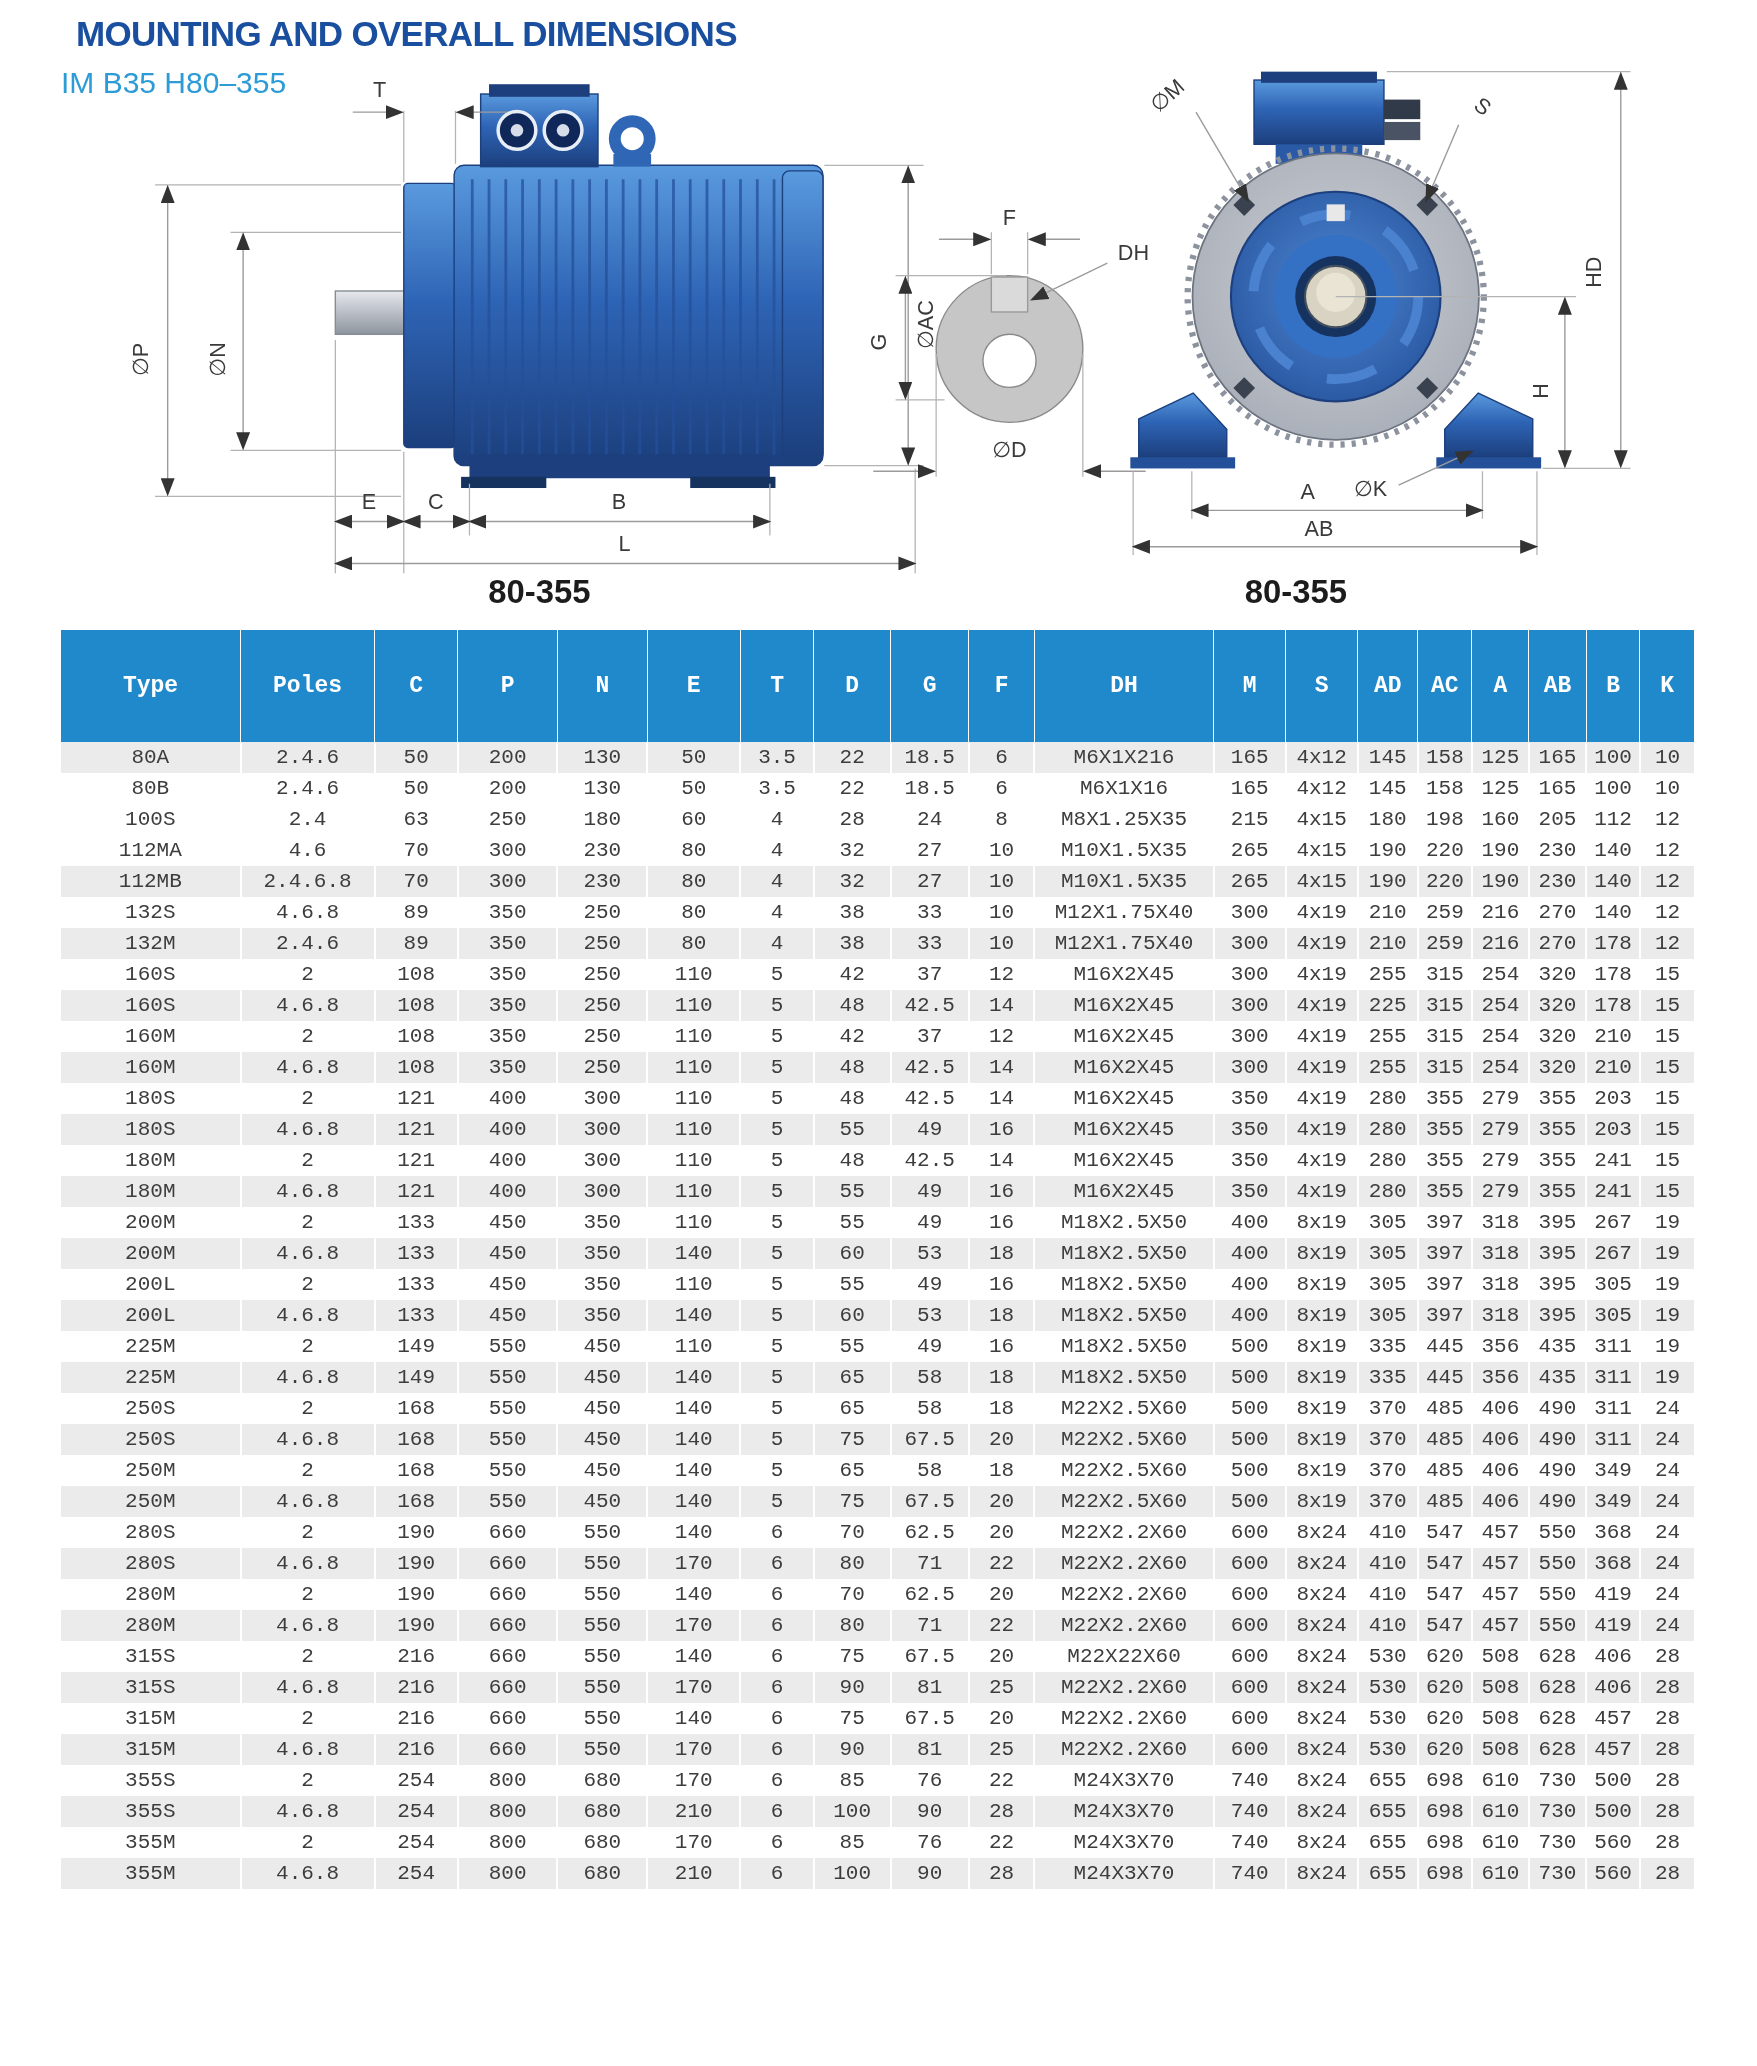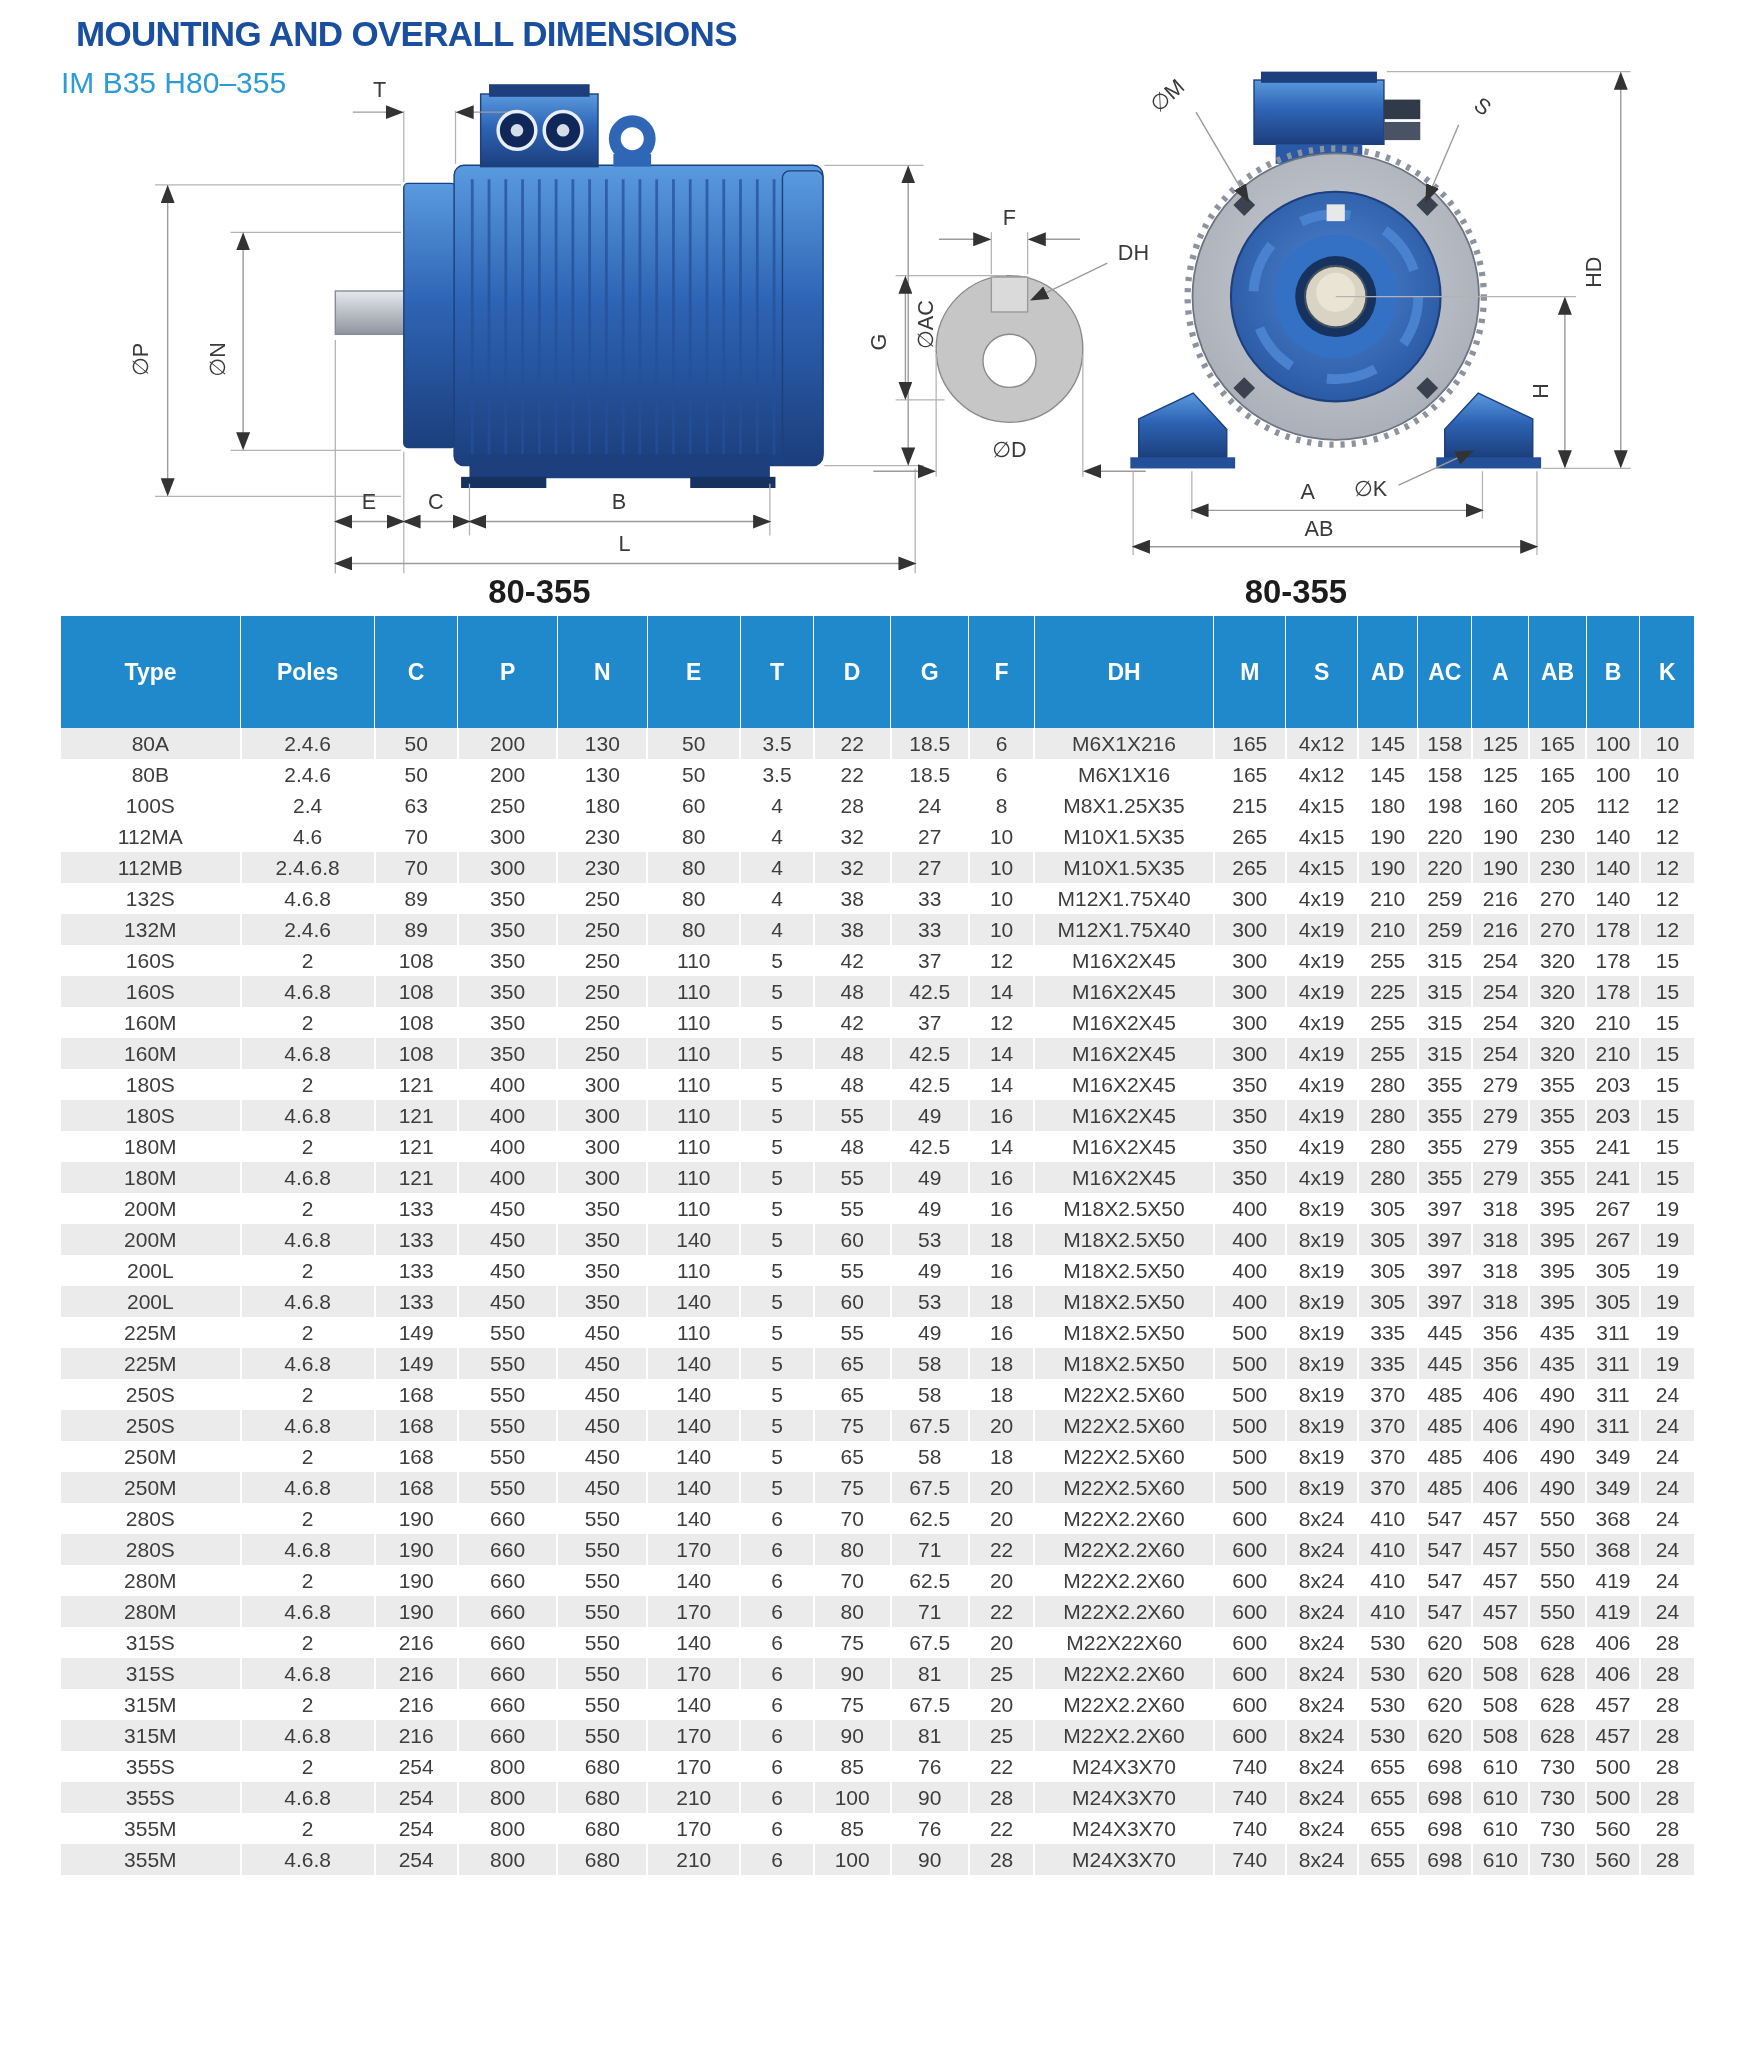--- a/index.html
+++ b/index.html
@@ -6,21 +6,21 @@
   body{font-family:"Liberation Sans", sans-serif;}
   .page{position:relative;width:1757px;height:2066px;background:#fff;overflow:hidden;}
   .title{position:absolute;left:61px;top:14px;font-size:35px;font-weight:700;letter-spacing:-0.7px;color:#1a4fa0;margin-left:15px;}
   .subtitle{position:absolute;left:61px;top:66px;font-size:30px;font-weight:400;color:#2c9bd6;}
   .drawings{position:absolute;left:0;top:66px;width:1757px;height:559px;}
   svg text{font-family:"Liberation Sans", sans-serif;}
   .dlab{font-size:31px;fill:#3a3a3a;}
   .cap{font-size:47px;font-weight:700;fill:#1c1c1c;}
   .dim{stroke:#9b9b9b;stroke-width:2;fill:none;}
   .ext{stroke:#b3b3b3;stroke-width:1.8;fill:none;}
-  .dim-table{position:absolute;left:61px;top:616px;width:1633px;border-collapse:collapse;table-layout:fixed;}
+  .dim-table{position:absolute;left:61px;top:630px;width:1633px;border-collapse:collapse;table-layout:fixed;font-family:Liberation Mono, monospace;}
   .dim-table th{background:#2089cb;color:#fff;height:112px;font-size:23px;font-weight:700;
     border-right:1.4px solid #fff;text-align:center;vertical-align:middle;padding:0;}
   .dim-table td{height:31px;text-align:center;vertical-align:middle;font-size:21px;color:#3d3d3d;
     border-right:2.1px solid #fff;padding:0;white-space:nowrap;overflow:hidden;background:#fff;}
   .dim-table th:last-child,.dim-table td:last-child{border-right:none;}
   .dim-table tr.odd td{background:#ebebeb;}
 </style>
 </head>
 <body>
 

